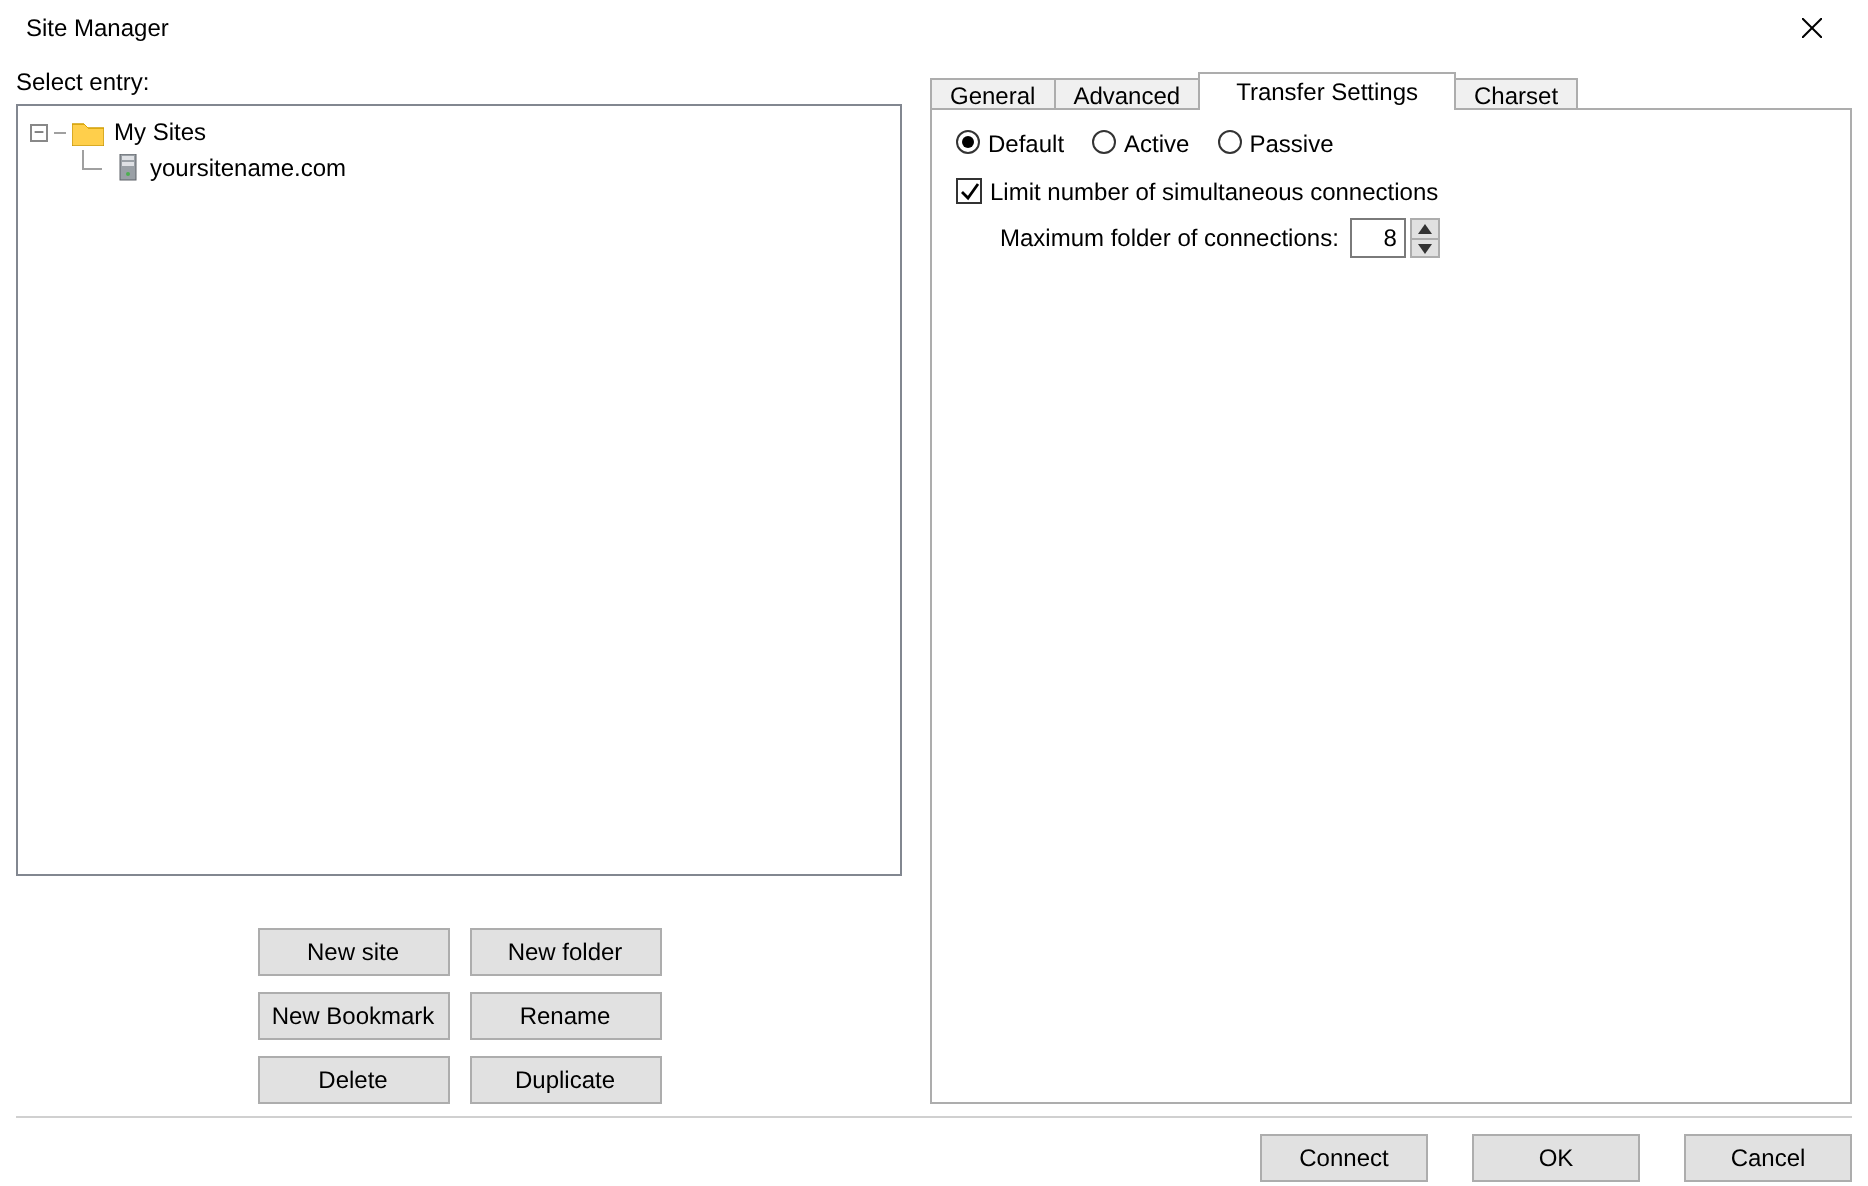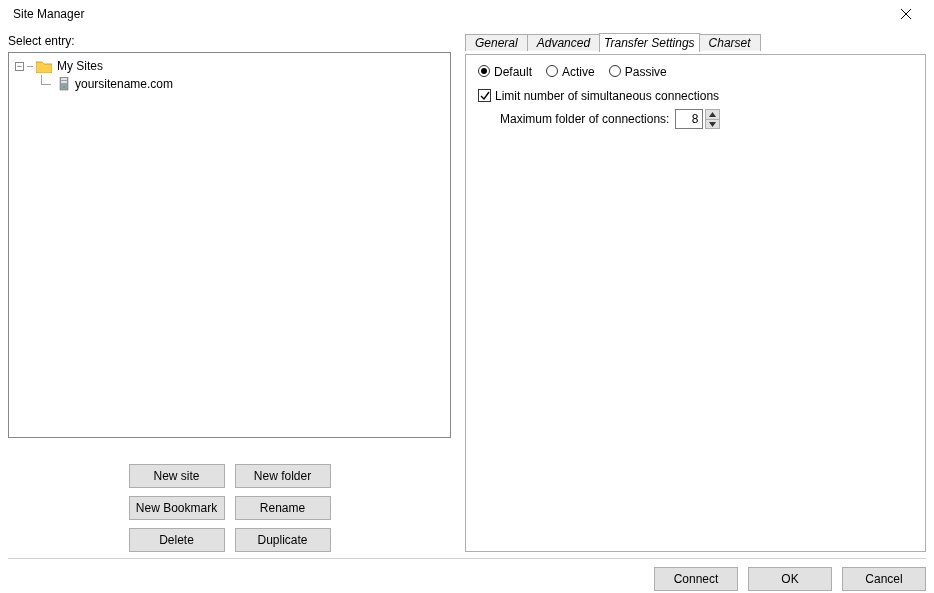--- a/index.html
+++ b/index.html
@@ -95,30 +95,29 @@
     padding: 0;
   }
   .right {
     flex: 1;
     padding-left: 14px;
     display: flex;
     flex-direction: column;
   }
   .tabs {
     display: flex;
-    align-items: flex-start;
+    align-items: flex-end;
     height: 22px;
     position: relative;
-    font-style: italic;
   }
   .tab {
     border: 1px solid #adadad;
     border-bottom: none;
     background: #fff;
-    padding: 2px 4px;
+    padding: 2px 18px;
     margin-right: -1px;
     font-size: 12px;
     cursor: default;
     position: relative;
     top: 1px;
     color: #000;
   }
   .tab.inactive {
     background: #f0f0f0;
     top: 2px;
@@ -182,21 +181,21 @@
     box-sizing: border-box;
   }
   .spin-btn:first-child { border-bottom: none; }
   .spin-btn svg { width: 7px; height: 5px; display:block; }
   .footer {
     border-top: 1px solid #d0d0d0;
     margin: 6px 8px 0 8px;
     padding-top: 8px;
     display: flex;
     justify-content: flex-end;
-    gap: 10px;
+    gap: 22px;
   }
   .footer .btn { width: 84px; height: 24px; }
 </style>
 </head>
 <body>
 
 <div class="titlebar">
   <span class="title">Site Manager</span>
   <div class="close-x">
     <svg viewBox="0 0 10 10">

